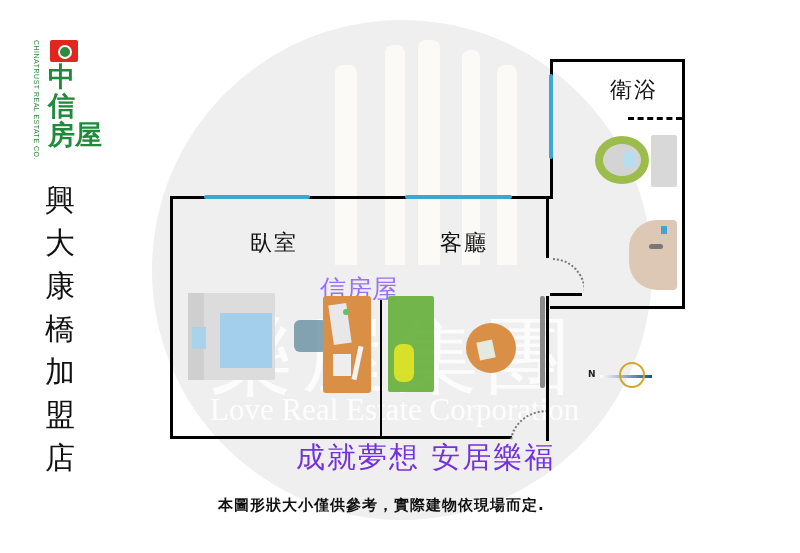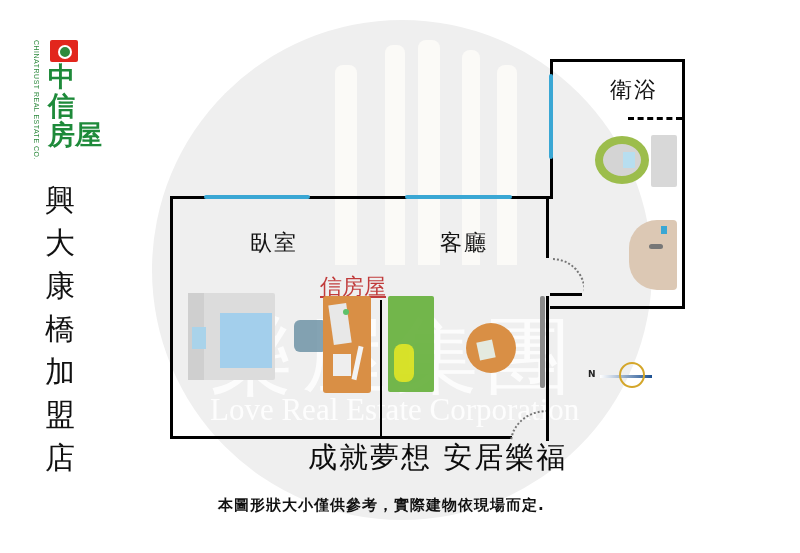--- a/index.html
+++ b/index.html
@@ -7,22 +7,22 @@
     width: 800px; height: 553px; background: #ffffff; position: relative; overflow: hidden;
     font-family: "DejaVu Sans", sans-serif;
   }
   .abs { position: absolute; }
 
   
   .wm-circle { left: 152px; top: 20px; width: 500px; height: 500px; border-radius: 50%; background: #efefef; }
   .wm-bar { background: #fbfaf7; border-radius: 8px 8px 0 0; }
   .wm-text-cn { left: 210px; top: 300px; width: 440px; font-size: 84px; color: #ffffff; letter-spacing: 8px; font-family: "DejaVu Serif", serif; opacity: .85; white-space: nowrap; }
   .wm-text-en { left: 210px; top: 392px; width: 440px; font-size: 31px; color: #ffffff; font-family: "Liberation Serif", serif; white-space: nowrap; opacity: .9; }
-  .wm-text-slogan { left: 308px; top: 438px; font-size: 29px; color: #000000; white-space: nowrap; letter-spacing: 2px; opacity: .95; }
-  .wm-small { left: 320px; top: 272px; font-size: 22px; color: #b91c1c; opacity: .85; white-space: nowrap; text-decoration: underline; }
+  .wm-text-slogan { left: 296px; top: 438px; font-size: 29px; color: #6d28d9; white-space: nowrap; letter-spacing: 2px; opacity: .95; }
+  .wm-small { left: 320px; top: 272px; font-size: 26px; color: #8b5cf6; opacity: .85; white-space: nowrap; }
 
   
   .logo-side { left: 33px; top: 40px; font-size: 7px; color: #2e8a3e; writing-mode: vertical-rl; letter-spacing: 0.5px; white-space: nowrap; font-family: "Liberation Sans", sans-serif; }
   .logo-mark { left: 50px; top: 40px; width: 28px; height: 22px; background: #e2261d; border-radius: 2px; }
   .logo-mark::after { content: ""; position: absolute; left: 8px; top: 5px; width: 10px; height: 10px; border: 2px solid #fff; border-radius: 50%; background: #2e8a3e; }
   .logo-text { left: 48px; top: 62px; font-size: 27px; color: #1e8a3a; line-height: 29px; font-weight: bold; }
   .logo-text .row { display: block; white-space: nowrap; }
 
   .store-name { left: 40px; top: 178px; width: 40px; font-size: 30px; line-height: 43px; color: #111; font-family: "DejaVu Serif", serif; text-align: center; }
   .store-name span { display: block; }

